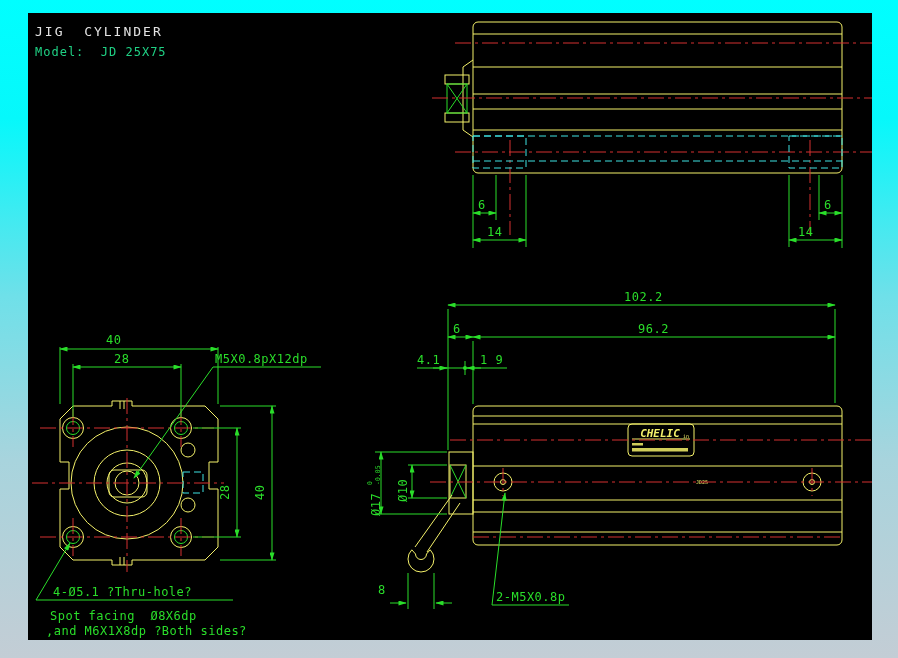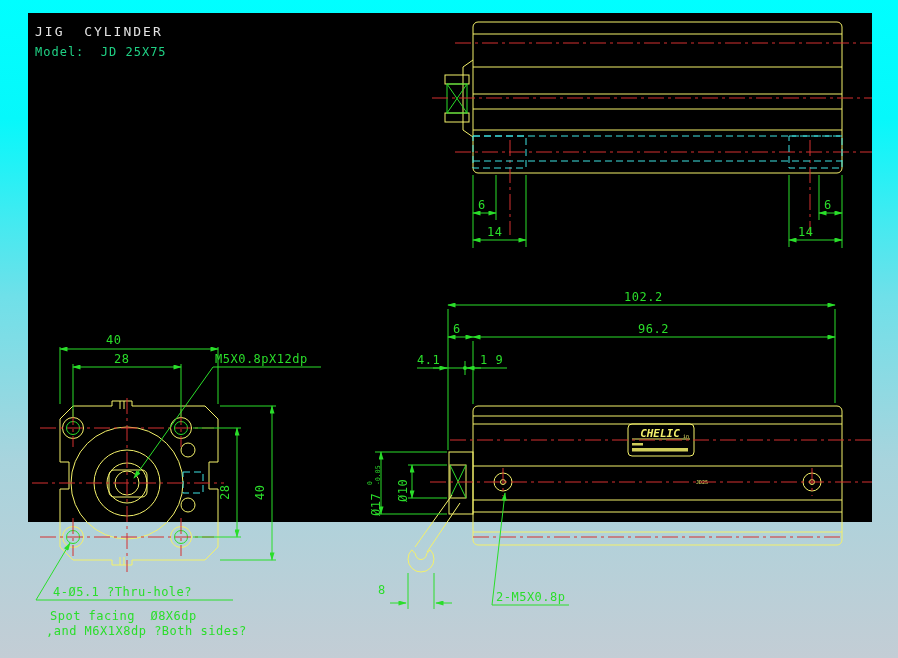--- a/index.html
+++ b/index.html
@@ -2,21 +2,21 @@
 <html><head>
 <meta charset="utf-8">
 <style>
   html,body{margin:0;padding:0;}
   body{
     width:898px;height:658px;overflow:hidden;
     background:linear-gradient(180deg,#00ffff 0%,#06f8fb 18%,#6fe0e9 45%,#a8d4dd 70%,#c3cdd5 100%);
     font-family:"DejaVu Sans Mono",monospace;
   }
   #canvas{
-    position:absolute;left:28px;top:13px;width:844px;height:509px;
+    position:absolute;left:28px;top:13px;width:844px;height:627px;
     background:#000;
   }
   svg text{white-space:pre;}
   .dimtxt{fill:#2ade2a;font-size:12px;letter-spacing:.5px;}
   .toltxt{fill:#2ade2a;font-size:6.5px;}
   .ol{stroke:#f4f16a;fill:none;stroke-width:1;}
   .ext{stroke:#2ade2a;fill:none;stroke-width:1;}
   .dim{stroke:#2ade2a;fill:none;stroke-width:1;marker-start:url(#ar);marker-end:url(#ar);}
   .ldr{stroke:#2ade2a;fill:none;stroke-width:1;marker-end:url(#ar);}
   .cl{stroke:#d43030;fill:none;stroke-width:1;stroke-dasharray:16 4 3 4;}

